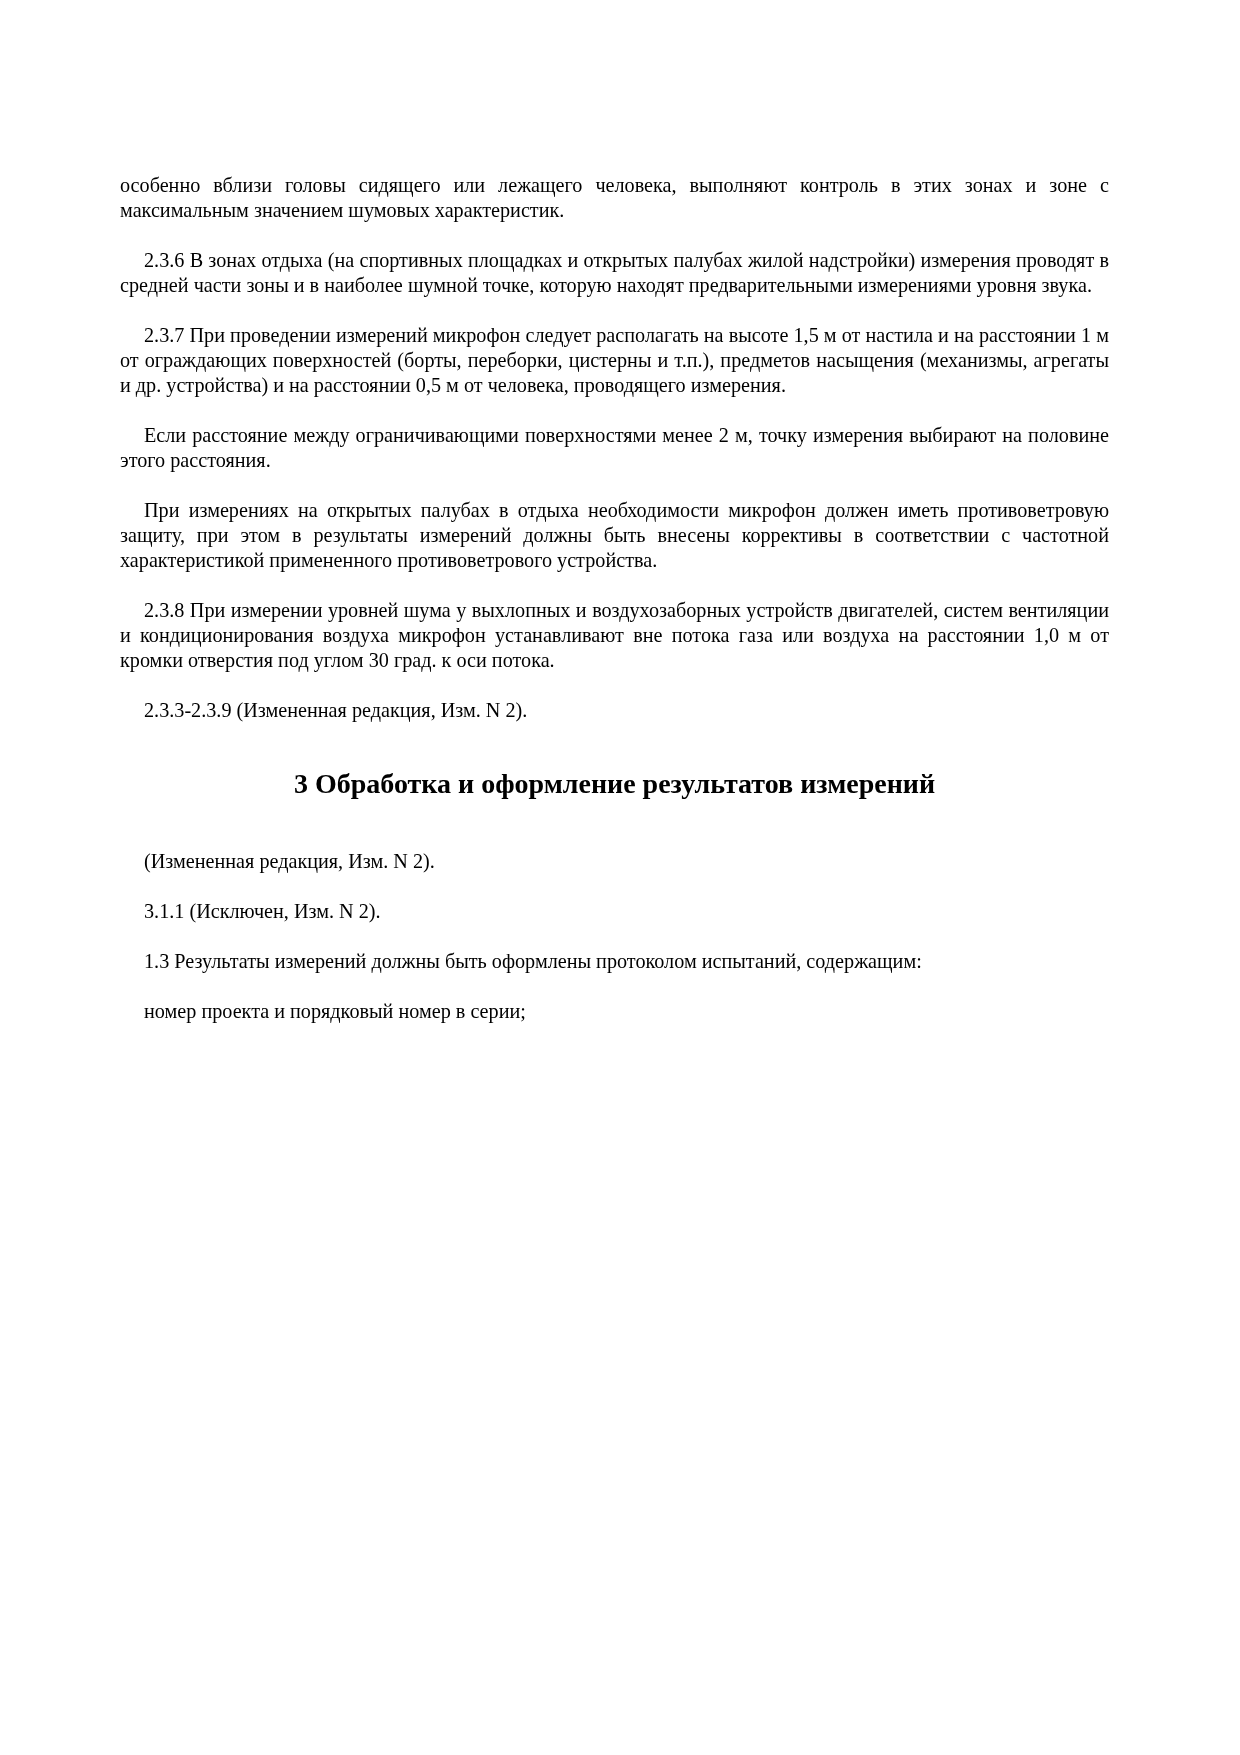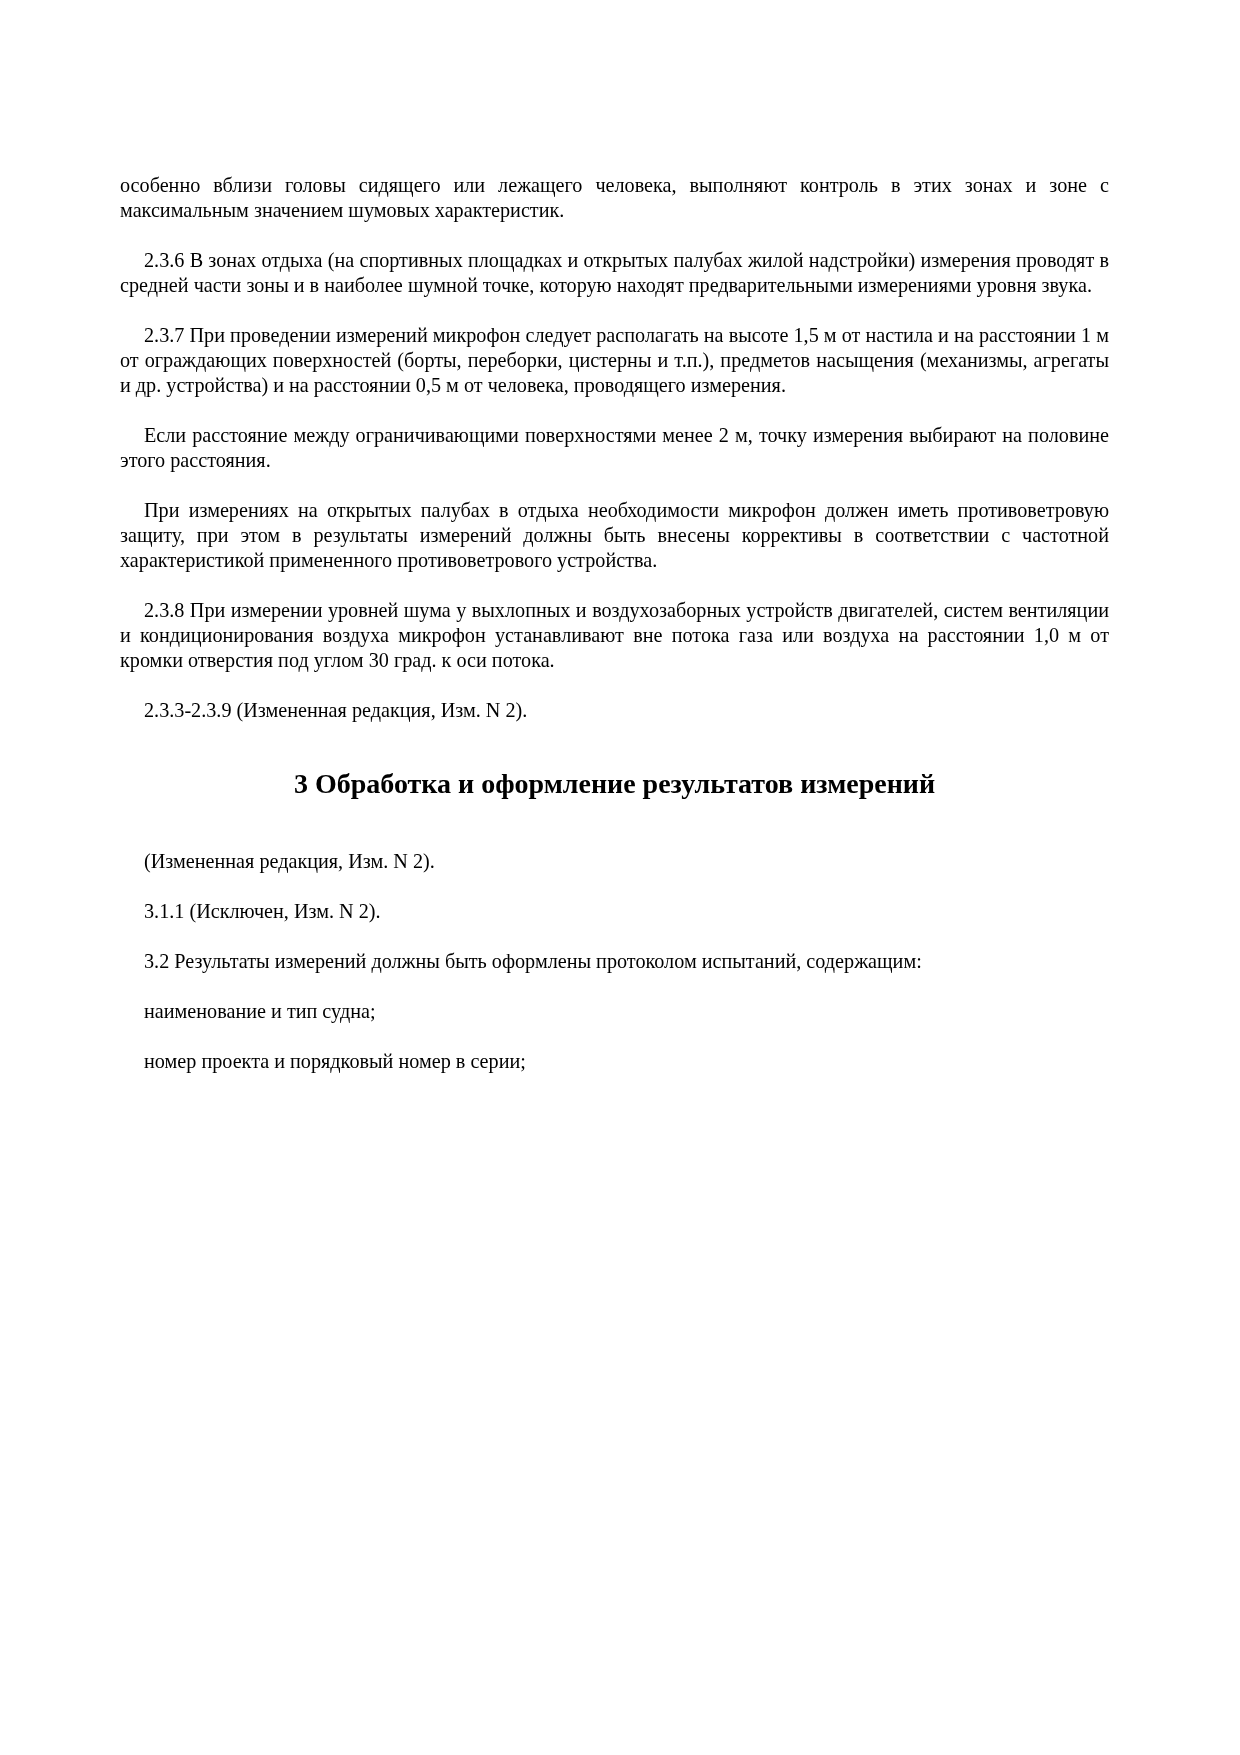--- a/index.html
+++ b/index.html
@@ -49,16 +49,15 @@
   <p class="p">2.3.7 При проведении измерений микрофон следует располагать на высоте 1,5 м от настила и на расстоянии 1 м от ограждающих поверхностей (борты, переборки, цистерны и т.п.), предметов насыщения (механизмы, агрегаты и др. устройства) и на расстоянии 0,5 м от человека, проводящего измерения.</p>
   <p class="p">Если расстояние между ограничивающими поверхностями менее 2 м, точку измерения выбирают на половине этого расстояния.</p>
   <p class="p">При измерениях на открытых палубах в отдыха необходимости микрофон должен иметь противоветровую защиту, при этом в результаты измерений должны быть внесены коррективы в соответствии с частотной характеристикой примененного противоветрового устройства.</p>
   <p class="p">2.3.8 При измерении уровней шума у выхлопных и воздухозаборных устройств двигателей, систем вентиляции и кондиционирования воздуха микрофон устанавливают вне потока газа или воздуха на расстоянии 1,0 м от кромки отверстия под углом 30 град. к оси потока.</p>
   <p class="p bold left">2.3.3-2.3.9 (Измененная редакция, Изм. N 2).</p>
 
   <h2 class="heading">3 Обработка и оформление результатов измерений</h2>
 
   <p class="p bold left">(Измененная редакция, Изм. N 2).</p>
   <p class="p bold left">3.1.1 (Исключен, Изм. N 2).</p>
-  <p class="p">3.2 Результаты измерений должны быть оформлены протоколом испытаний, содержащим:</p>
-  <p class="p left">наименование и тип судна;</p>
+  <p class="p">1.3 Результаты измерений должны быть оформлены протоколом испытаний, содержащим:</p>
   <p class="p left">номер проекта и порядковый номер в серии;</p>
 </div>
 
 </body></html>

